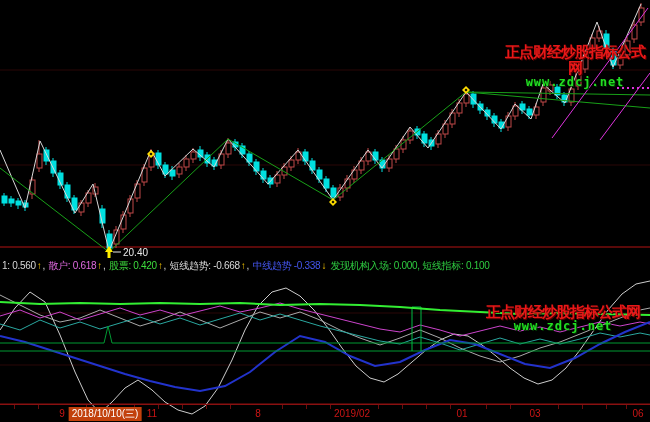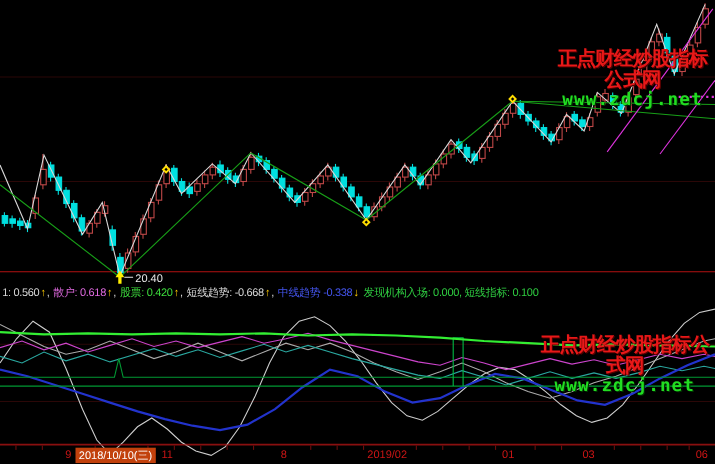--- a/index.html
+++ b/index.html
@@ -1,22 +1,22 @@
 <!DOCTYPE html>
 <html><head>
 <meta charset="utf-8">
 <style>
   html,body{margin:0;padding:0;background:#000;}
   #app{position:relative;width:650px;height:422px;background:#000;overflow:hidden;
        font-family:"Liberation Sans","DejaVu Sans",sans-serif;}
   svg{position:absolute;left:0;top:0;}
   .wm{position:absolute;text-align:center;line-height:1.05;pointer-events:none;}
-  .wm .l1{font-weight:bold;font-size:18px;letter-spacing:-1px;
+  .wm .l1{font-weight:bold;font-size:15px;letter-spacing:-1px;
           text-shadow:1px 1px 0 #550000;}
-  .wm .l2{font-weight:bold;font-size:16px;letter-spacing:1px;
+  .wm .l2{font-weight:bold;font-size:12px;letter-spacing:1px;
           font-family:"DejaVu Sans Mono","Liberation Mono",monospace;
           text-shadow:1px 1px 0 #003300;}
   #status-line{position:absolute;left:2px;top:259px;height:13px;white-space:nowrap;
                font-size:10px;letter-spacing:-0.3px;text-align:center;}
   #status-line span{margin-right:1px;}
   #date-axis{position:absolute;left:0;top:404px;width:650px;height:18px;
              border-top:1px solid #8a1010;}
   .axis-label{position:absolute;top:3px;font-size:10px;color:#cc1515;
               transform:translateX(-50%);white-space:nowrap;}
   .axis-label.selected{background:#c2410c;color:#ffffff;padding:0 3px;top:2px;}

